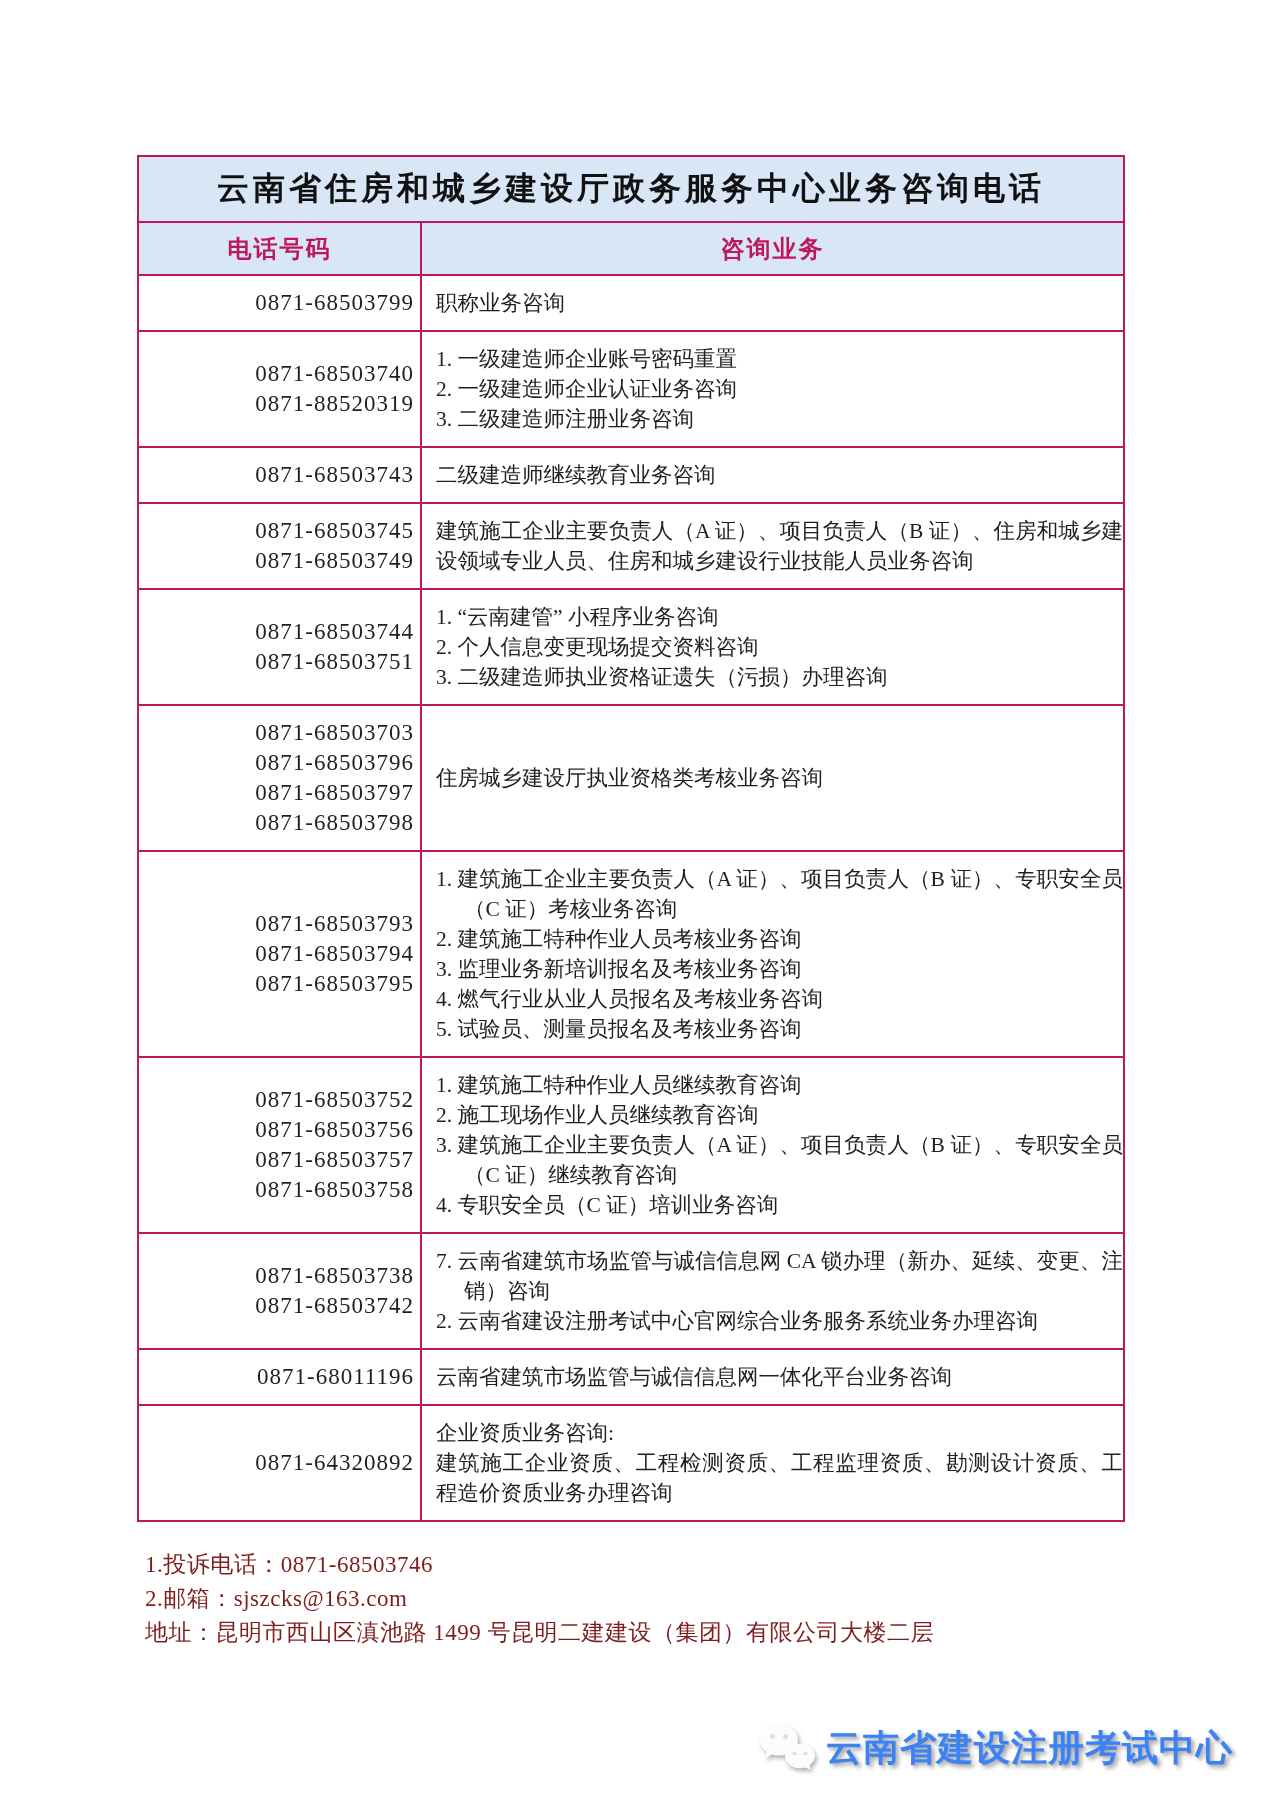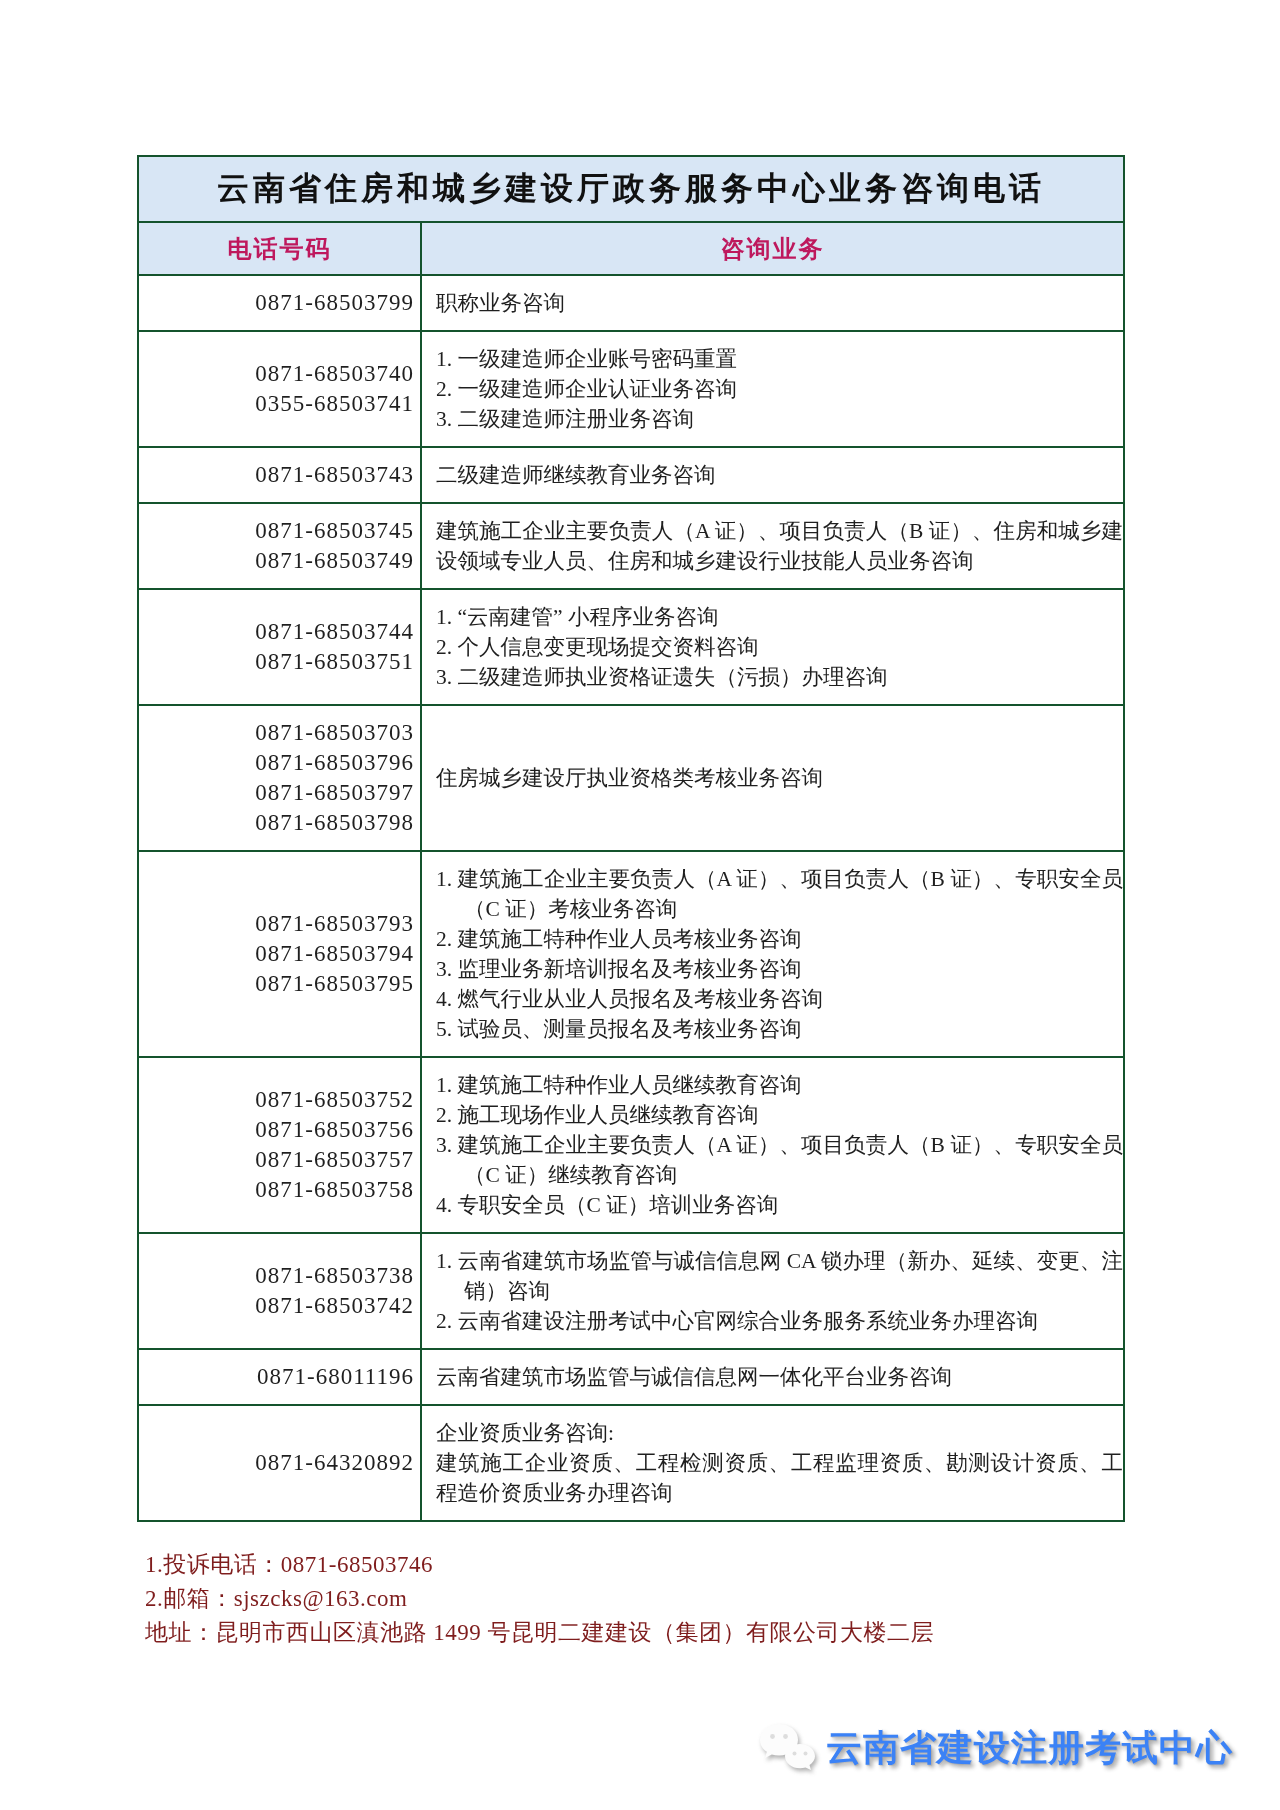--- a/index.html
+++ b/index.html
@@ -7,21 +7,21 @@
     width:1280px;height:1810px;background:#ffffff;position:relative;
     font-family:"Liberation Serif","DejaVu Serif",serif;color:#1f1f1f;
     overflow:hidden;
   }
   .phone-table{
     position:absolute;left:137px;top:155px;width:986px;
     border-collapse:collapse;table-layout:fixed;
     border:2px solid #454545;
   }
   .phone-table td,.phone-table th{
-    border:2px solid #14532d;
+    border:2px solid #be185d;
   }
   .title-cell{
     background:#d8e6f5;text-align:center;vertical-align:middle;
     font-size:32px;font-weight:bold;letter-spacing:4px;height:62px;
     color:#111;
   }
   .phone-table th{
     background:#d8e6f5;text-align:center;vertical-align:middle;
     font-size:24px;font-weight:bold;height:49px;letter-spacing:2px;color:#be185d;
   }
@@ -78,21 +78,21 @@
           <div class="phone-line">0871-68503799</div>
         </td>
     <td class="services">
           <div class="item">职称业务咨询</div>
         </td>
   </tr>
 
   <tr>
     <td class="phone">
           <div class="phone-line">0871-68503740</div>
-          <div class="phone-line">0355-68503741</div>
+          <div class="phone-line">0871-88520319</div>
         </td>
     <td class="services">
           <div class="item hang">1. 一级建造师企业账号密码重置</div>
           <div class="item hang">2. 一级建造师企业认证业务咨询</div>
           <div class="item hang">3. 二级建造师注册业务咨询</div>
         </td>
   </tr>
 
   <tr>
     <td class="phone">
@@ -166,21 +166,21 @@
           <div class="item hang">4. 专职安全员（C 证）培训业务咨询</div>
         </td>
   </tr>
 
   <tr>
     <td class="phone">
           <div class="phone-line">0871-68503738</div>
           <div class="phone-line">0871-68503742</div>
         </td>
     <td class="services">
-          <div class="item hang">1. 云南省建筑市场监管与诚信信息网 CA 锁办理（新办、延续、变更、注销）咨询</div>
+          <div class="item hang">7. 云南省建筑市场监管与诚信信息网 CA 锁办理（新办、延续、变更、注销）咨询</div>
           <div class="item hang">2. 云南省建设注册考试中心官网综合业务服务系统业务办理咨询</div>
         </td>
   </tr>
 
   <tr>
     <td class="phone">
           <div class="phone-line">0871-68011196</div>
         </td>
     <td class="services">
           <div class="item">云南省建筑市场监管与诚信信息网一体化平台业务咨询</div>

